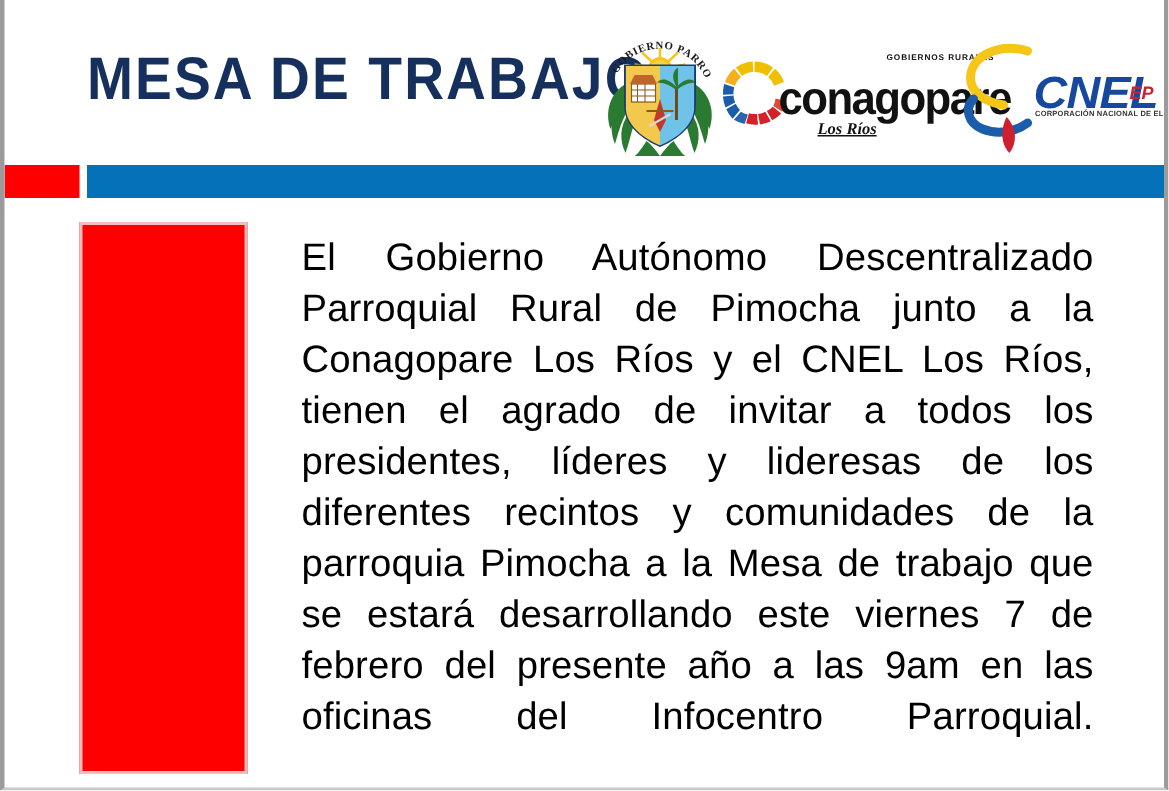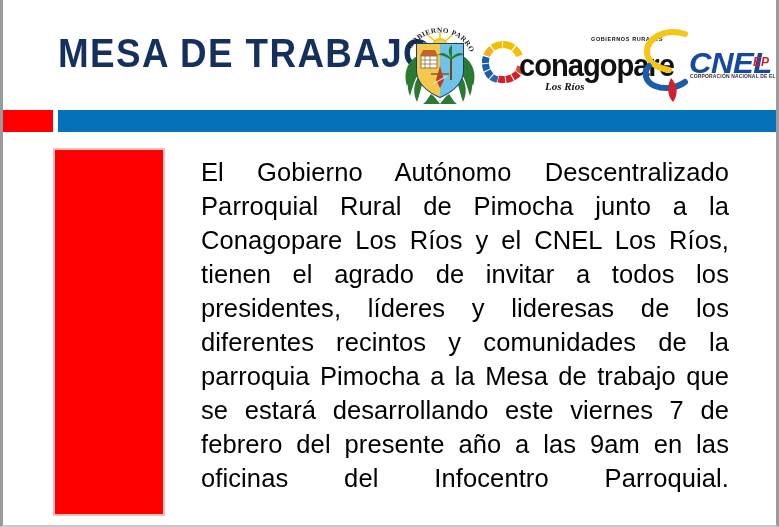--- a/index.html
+++ b/index.html
@@ -79,20 +79,21 @@
   }
   .conago-sub {
     position: absolute;
     left: 66px;
     top: 52px;
     font-family: "Liberation Serif", serif;
     font-style: italic;
     font-weight: 700;
     font-size: 11px;
     color: #111111;
+    text-decoration: underline;
   }
   .conago-top {
     position: absolute;
     left: 112px;
     top: 8px;
     font-family: "Liberation Sans", sans-serif;
     font-size: 5.5px;
     font-weight: 700;
     letter-spacing: 0.6px;
     color: #111111;

